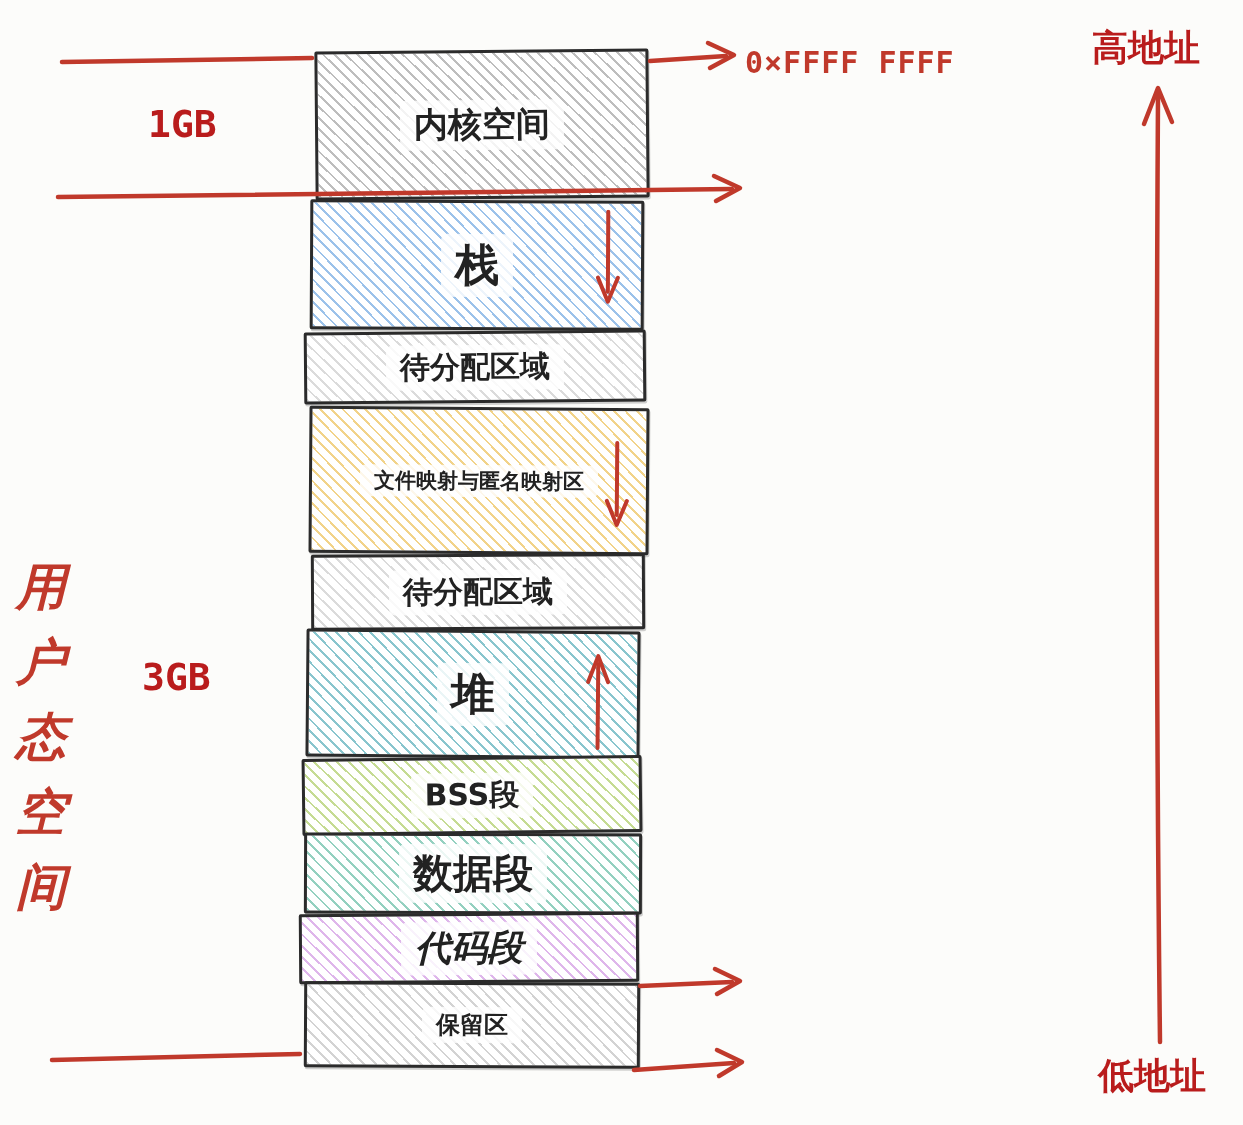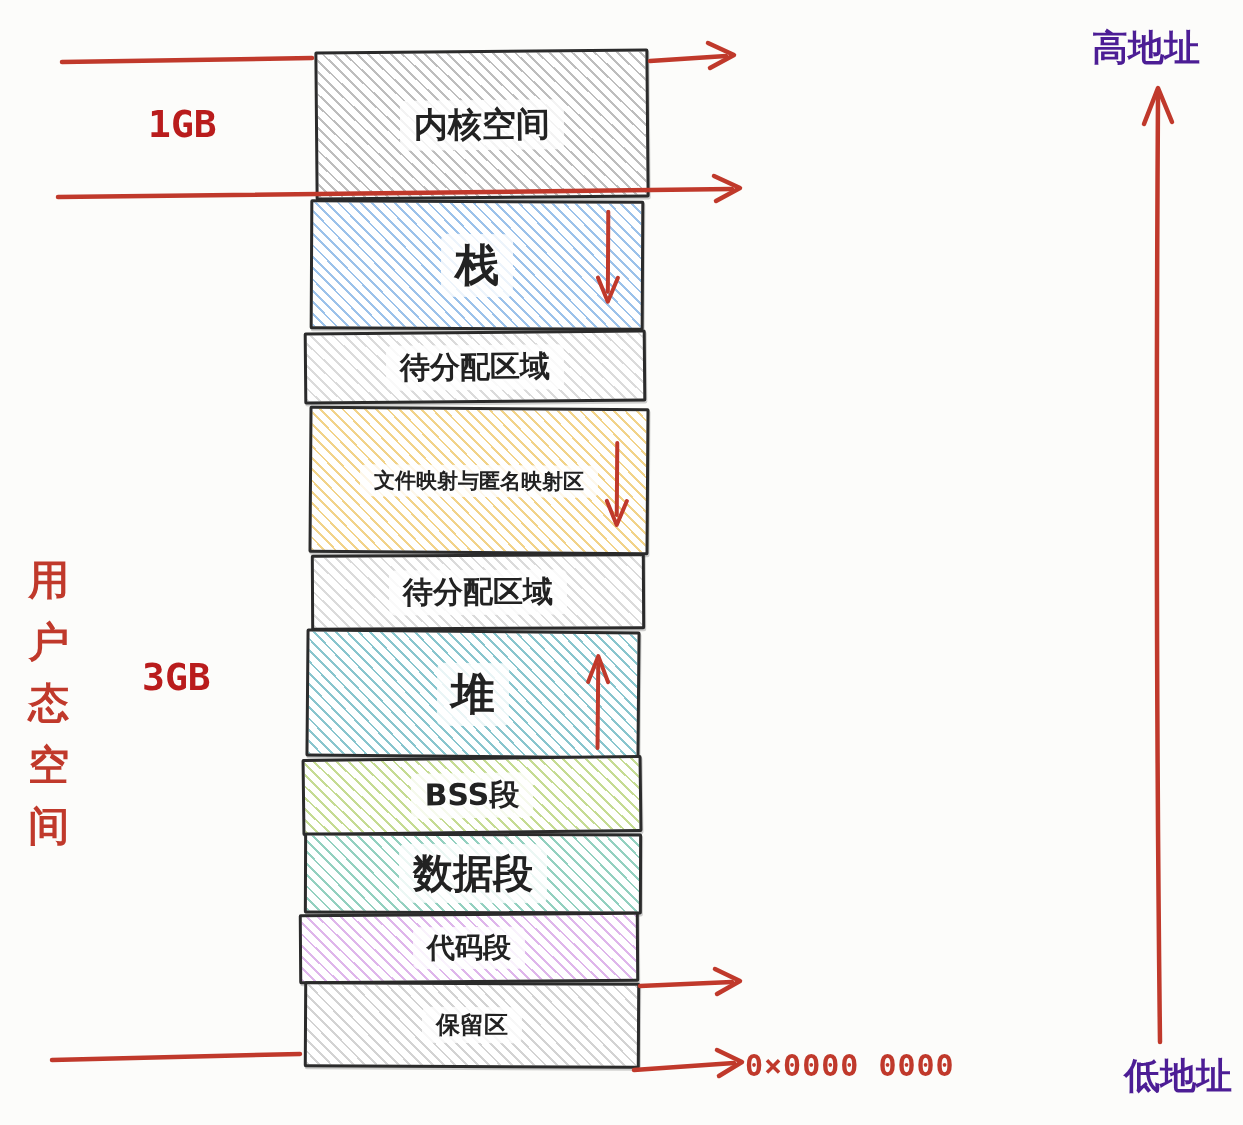--- a/index.html
+++ b/index.html
@@ -38,21 +38,21 @@
   .seg-mmap .seg-label { font-size: 21px; }
   .seg-alloc2   { top:554px; left:311px; width:328px; height:70px;  --hc: rgba(160,160,160,.38); transform: rotate(-0.3deg); }
   .seg-alloc2 .seg-label { font-size: 30px; }
   .seg-heap     { top:630px; left:306px; width:328px; height:122px; --hc: rgba(40,150,165,.55);  transform: rotate(0.5deg); }
   .seg-heap .seg-label { font-size: 44px; }
   .seg-bss      { top:757px; left:302px; width:334px; height:71px;  --hc: rgba(150,190,60,.55);  transform: rotate(-0.7deg); }
   .seg-bss .seg-label { font-size: 30px; }
   .seg-data     { top:833px; left:304px; width:332px; height:75px;  --hc: rgba(60,170,140,.55);  transform: rotate(0.2deg); }
   .seg-data .seg-label { font-size: 40px; }
   .seg-code     { top:913px; left:299px; width:334px; height:64px;  --hc: rgba(190,110,215,.50); transform: rotate(-0.4deg); }
-  .seg-code .seg-label { font-size: 28px; }
+  .seg-code .seg-label { font-size: 36px; font-style: italic; }
   .seg-reserved { top:982px; left:304px; width:330px; height:80px;  --hc: rgba(150,150,150,.42); transform: rotate(0.3deg); }
   .seg-reserved .seg-label { font-size: 24px; }
 
   .seg-arrow { position: absolute; }
   .arrow-stack { right: 18px; top: 6px; }
   .arrow-mmap  { right: 14px; top: 30px; }
   .arrow-heap  { right: 24px; top: 6px; }
 
   
   .overlay { position: absolute; left: 0; top: 0; pointer-events: none; }
@@ -72,31 +72,31 @@
     position: absolute;
     color: #b91c1c; font-weight: bold;
     font-family: "DejaVu Sans Mono", monospace;
     font-size: 38px;
   }
   .size-1gb { left: 148px; top: 102px; }
   .size-3gb { left: 142px; top: 655px; }
 
   .user-space-label {
     position: absolute; left: 16px; top: 550px;
-    width: 1.3em; font-size: 41px; line-height: 1.5;
+    width: 1.3em; font-size: 50px; line-height: 1.5;
     color: #c0392b; font-weight: bold;
-    word-break: break-all; text-align: right;
+    word-break: break-all; text-align: left; font-style: italic;
   }
 
   .side-label {
     position: absolute;
-    color: #4c1d95; font-weight: bold; font-size: 36px; white-space: nowrap;
+    color: #b91c1c; font-weight: bold; font-size: 36px; white-space: nowrap;
   }
   .side-high { left: 1092px; top: 24px; }
-  .side-low  { left: 1124px; top: 1052px; text-align: right; }
+  .side-low  { left: 1098px; top: 1052px; text-align: right; }
 </style>
 </head>
 <body>
 
 <div class="canvas">
 
   <div class="user-space-label">用户态空间</div>
   <div class="size-label size-1gb">1GB</div>
   <div class="size-label size-3gb">3GB</div>
 
@@ -167,18 +167,18 @@
 
       <path d="M52 1060 L300 1054"></path>
       <path d="M634 1070 L734 1063"></path>
       <polyline points="717,1050 742,1062 719,1076"></polyline>
 
       <path d="M1160 1042 C1156 700 1156 420 1158 95"></path>
       <polyline points="1144,124 1158,88 1172,122"></polyline>
     </g>
   </svg>
 
-  <div class="addr addr-3">0×0000 0000</div>
+  <div class="addr addr-0">0×FFFF FFFF</div>
 
   <div class="side-label side-high">高地址</div>
   <div class="side-label side-low">低地址</div>
 
 </div>
 
 </body></html>

